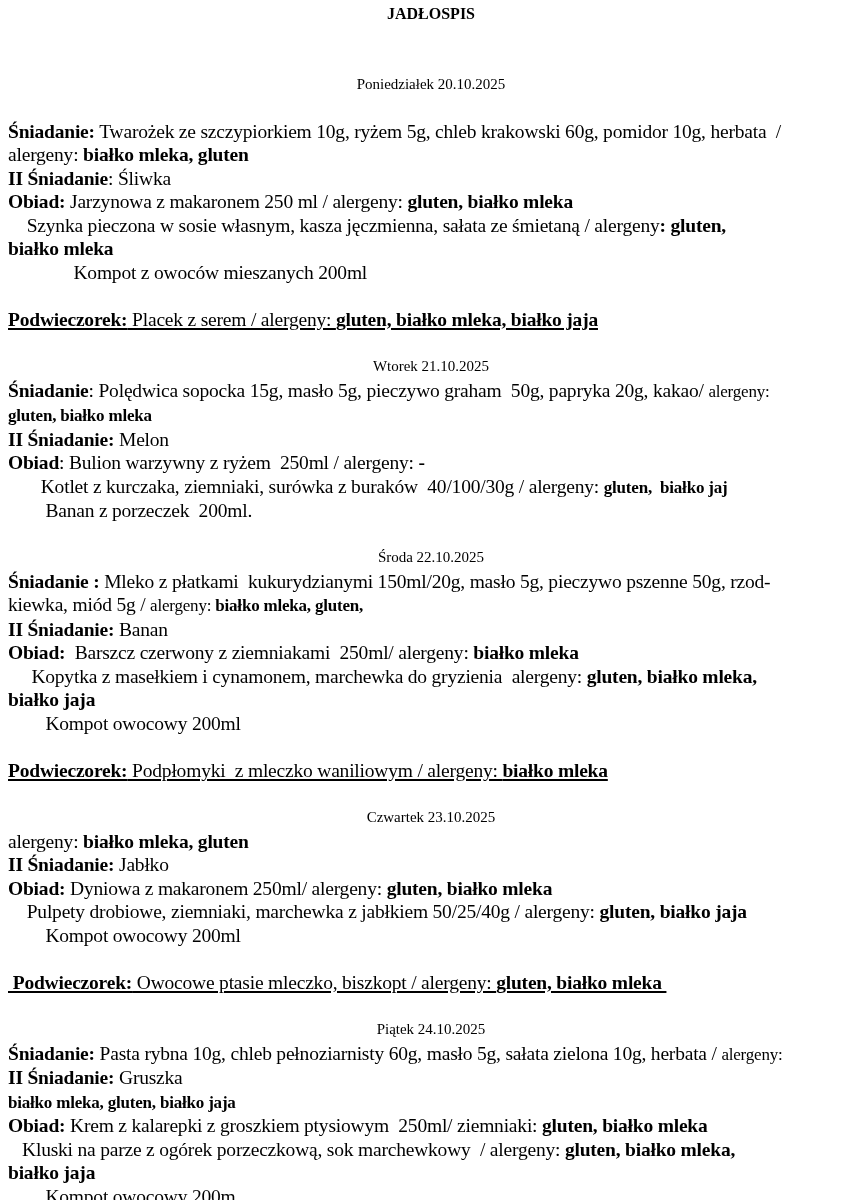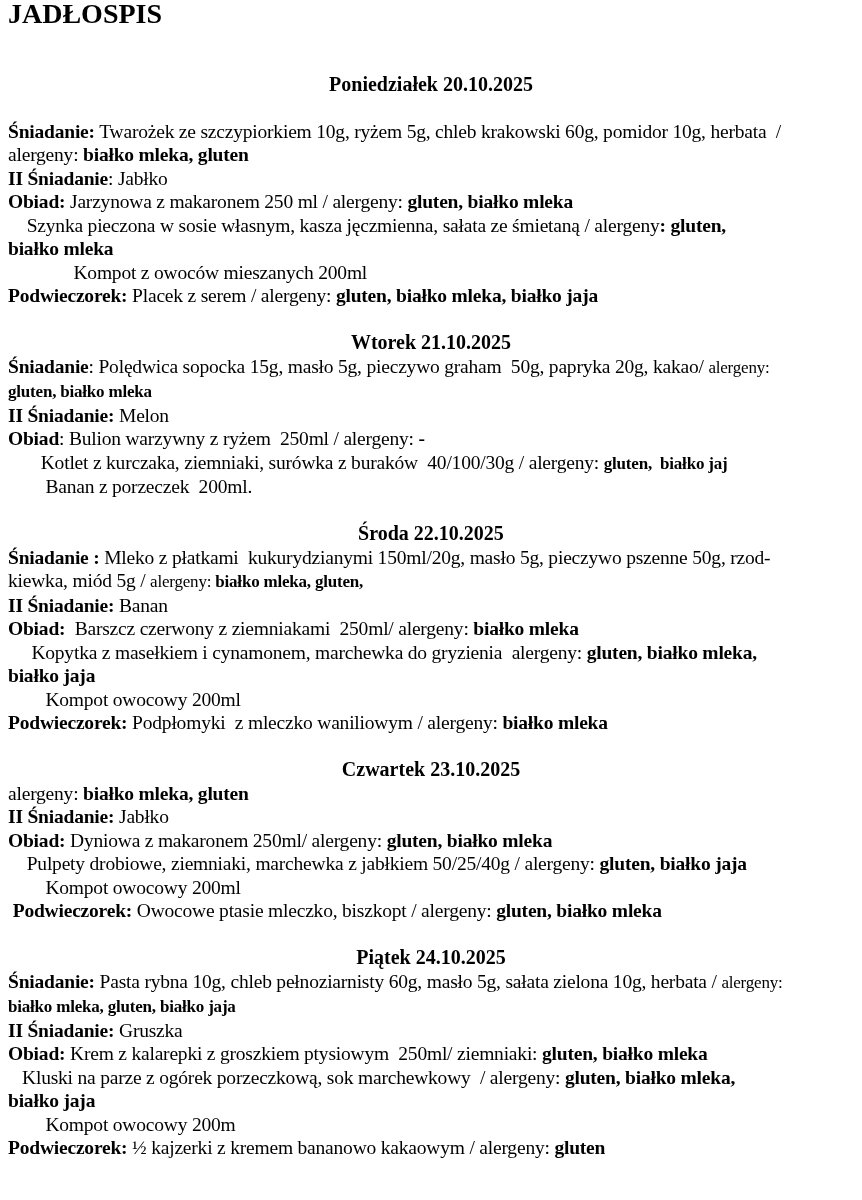--- a/index.html
+++ b/index.html
@@ -2,50 +2,50 @@
 <html><head>
 <meta charset="utf-8">
 <style>
   html,body{margin:0;padding:0;background:#ffffff;}
   body{
     width:862px;height:1200px;overflow:hidden;color:#000;
     font-family:"Liberation Serif","DejaVu Serif",serif;
   }
   .page{padding:2px 8px 0 8px;}
   .title{
-    font-size:28px;font-weight:bold;text-align:left;
+    font-size:16px;font-weight:bold;text-align:center;
     line-height:23.5px;margin:0;white-space:pre;
   }
   .day-heading{
-    font-size:20px;font-weight:bold;text-align:center;
+    font-size:15px;font-weight:normal;text-align:center;
     line-height:23.5px;white-space:pre;
   }
   .line{
     font-size:19.5px;line-height:23.5px;white-space:pre;
     letter-spacing:-0.2px;
   }
-  .line.u{text-decoration-thickness:2px;text-underline-offset:2px;}
+  .line.u{text-decoration:underline;text-decoration-thickness:2px;text-underline-offset:2px;margin-top:24px;}
   .b{font-weight:bold;}
   .sm{font-size:17px;}
   .blank{height:23.5px;}
 </style>
 </head>
 <body>
 
 <div class="page">
   <h1 class="title">JADŁOSPIS</h1>
   <div class="blank"></div>
   <div class="blank"></div>
   <div id="days">
       <section>
         <div class="day-heading">Poniedziałek 20.10.2025</div>
         <div class="blank"></div>
         <div class="line"><span class="b">Śniadanie:</span><span> Twarożek ze szczypiorkiem 10g, ryżem 5g, chleb krakowski 60g, pomidor 10g, herbata  /</span></div>
         <div class="line"><span>alergeny: </span><span class="b">białko mleka, gluten</span></div>
-        <div class="line"><span class="b">II Śniadanie</span><span>: Jabłko</span></div>
+        <div class="line"><span class="b">II Śniadanie</span><span>: Śliwka</span></div>
         <div class="line"><span class="b">Obiad:</span><span> Jarzynowa z makaronem 250 ml / alergeny: </span><span class="b">gluten, białko mleka</span></div>
         <div class="line"><span>    Szynka pieczona w sosie własnym, kasza jęczmienna, sałata ze śmietaną / alergeny</span><span class="b">: gluten,</span></div>
         <div class="line"><span class="b">białko mleka</span></div>
         <div class="line"><span>              Kompot z owoców mieszanych 200ml</span></div>
         <div class="line u"><span class="b">Podwieczorek:</span><span> Placek z serem / alergeny: </span><span class="b">gluten, białko mleka, białko jaja</span></div>
       </section>
       <div class="blank"></div>
       <section>
         <div class="day-heading">Wtorek 21.10.2025</div>
         <div class="line"><span class="b">Śniadanie</span><span>: Polędwica sopocka 15g, masło 5g, pieczywo graham  50g, papryka 20g, kakao/ </span><span class="sm">alergeny:</span></div>
@@ -74,22 +74,22 @@
         <div class="line"><span class="b">II Śniadanie:</span><span> Jabłko</span></div>
         <div class="line"><span class="b">Obiad:</span><span> Dyniowa z makaronem 250ml/ alergeny: </span><span class="b">gluten, białko mleka</span></div>
         <div class="line"><span>    Pulpety drobiowe, ziemniaki, marchewka z jabłkiem 50/25/40g / alergeny: </span><span class="b">gluten, białko jaja</span></div>
         <div class="line"><span>        Kompot owocowy 200ml</span></div>
         <div class="line u"><span class="b"> Podwieczorek:</span><span> Owocowe ptasie mleczko, biszkopt / alergeny: </span><span class="b">gluten, białko mleka </span></div>
       </section>
       <div class="blank"></div>
       <section>
         <div class="day-heading">Piątek 24.10.2025</div>
         <div class="line"><span class="b">Śniadanie:</span><span> Pasta rybna 10g, chleb pełnoziarnisty 60g, masło 5g, sałata zielona 10g, herbata / </span><span class="sm">alergeny:</span></div>
+        <div class="line"><span class="b">II Śniadanie:</span><span> Gruszka</span></div>
         <div class="line"><span class="b sm">białko mleka, gluten, białko jaja</span></div>
-        <div class="line"><span class="b">II Śniadanie:</span><span> Gruszka</span></div>
         <div class="line"><span class="b">Obiad:</span><span> Krem z kalarepki z groszkiem ptysiowym  250ml/ ziemniaki: </span><span class="b">gluten, białko mleka</span></div>
         <div class="line"><span>   Kluski na parze z ogórek porzeczkową, sok marchewkowy  / alergeny: </span><span class="b">gluten, białko mleka,</span></div>
         <div class="line"><span class="b">białko jaja</span></div>
         <div class="line"><span>        Kompot owocowy 200m</span></div>
         <div class="line u"><span class="b">Podwieczorek:</span><span> ½ kajzerki z kremem bananowo kakaowym / alergeny: </span><span class="b">gluten</span></div>
       </section>
     </div>
 </div>
 
 </body></html>

